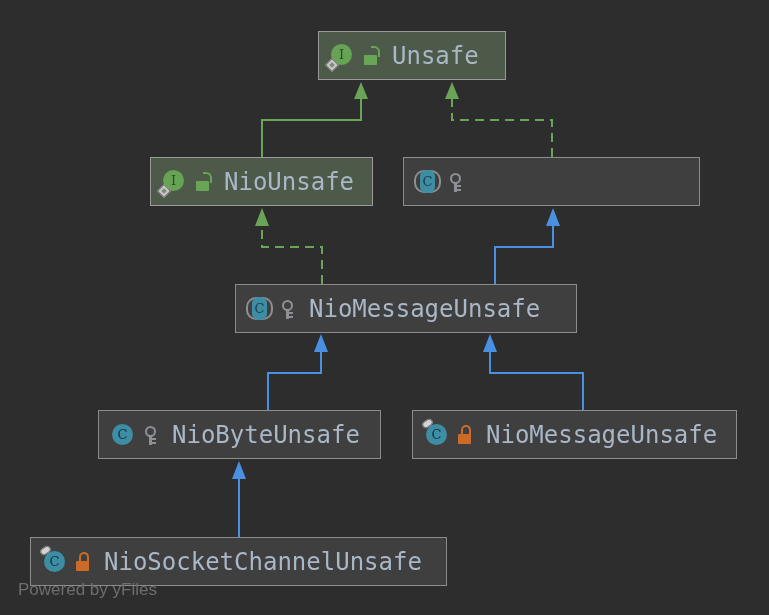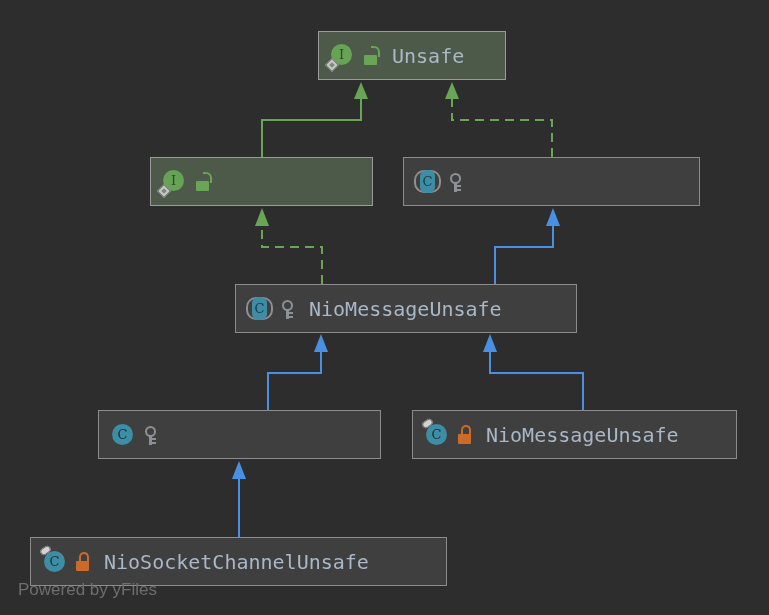--- a/index.html
+++ b/index.html
@@ -26,21 +26,21 @@
     background: #3f3f3f;
     padding: 0 14px 0 10px;
     height: 49px;
     z-index: 5;
   }
   .node.iface {
     background: #4d5a4a;
     border-color: #9a9a9a;
   }
   .node-label {
-    font-size: 20px;
+    font-size: 24px;
     color: #a9b7c6;
     letter-spacing: 0px;
     white-space: nowrap;
     margin-left: 12px;
     line-height: 1;
     text-align: right;
   }
 
   
   .type-icon {
@@ -295,20 +295,21 @@
   <div class="node iface" style="left:150px; top:157px; width:223px;">
     <span class="type-icon">
       <span class="ic-iface-circle"></span>
       <span class="ic-iface-letter">I</span>
       <span class="ic-diamond"></span>
     </span>
     <span class="vis-icon">
       <span class="lock-shackle open"></span>
       <span class="lock-body"></span>
     </span>
+    <span class="node-label">NioUnsafe</span>
   </div>
 
   <div class="node" style="left:403px; top:157px; width:297px;">
     <span class="type-icon">
       <span class="ic-arc left"></span>
       <span class="ic-arc right"></span>
       <span class="ic-abs-rect"></span>
       <span class="ic-abs-letter">C</span>
     </span>
     <span class="vis-icon">
@@ -339,20 +340,21 @@
     <span class="type-icon">
       <span class="ic-class-circle"></span>
       <span class="ic-class-letter">C</span>
     </span>
     <span class="vis-icon">
       <span class="key-head"></span>
       <span class="key-stem"></span>
       <span class="key-tooth t1"></span>
       <span class="key-tooth t2"></span>
     </span>
+    <span class="node-label">NioByteUnsafe</span>
   </div>
 
   <div class="node" style="left:412px; top:410px; width:325px;">
     <span class="type-icon">
       <span class="ic-class-circle"></span>
       <span class="ic-class-letter">C</span>
       <span class="ic-pin"></span>
     </span>
     <span class="vis-icon">
       <span class="lock-shackle priv"></span>

